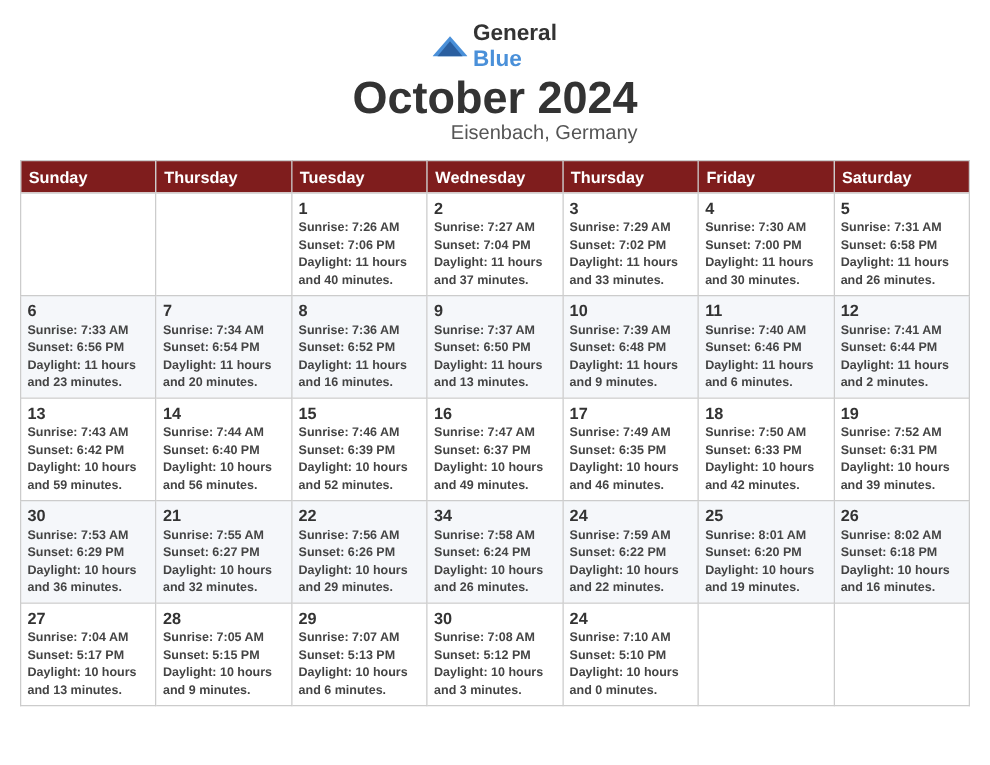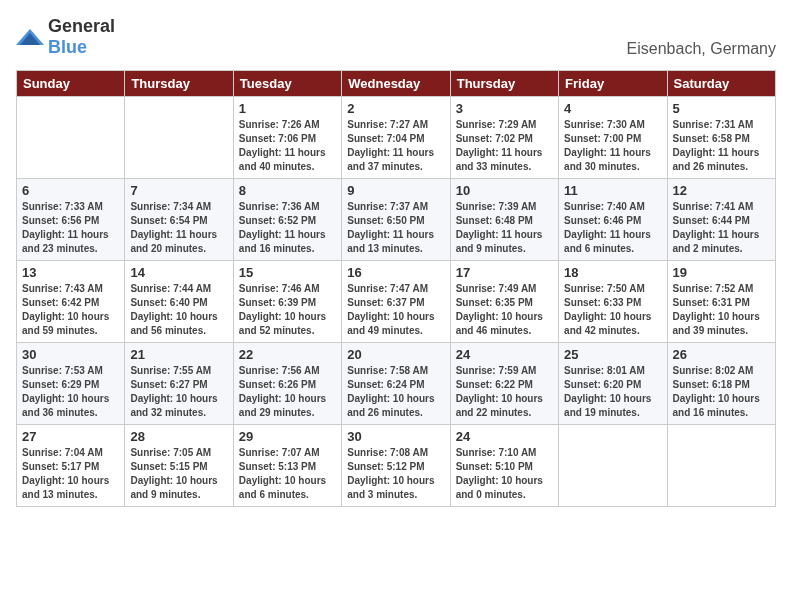--- a/index.html
+++ b/index.html
@@ -6,22 +6,23 @@
     body {
       font-family: Arial, sans-serif;
       background: #fff;
       width: 792px;
       min-height: 612px;
       padding: 16px;
     }
     .header {
       display: flex;
       justify-content: space-between;
-      align-items: flex-end;
+      align-items: center;
       margin-bottom: 12px;
+      flex-direction: column;
     }
     .logo {
       display: flex;
       align-items: center;
       gap: 4px;
     }
     .logo-text-general {
       font-size: 18px;
       font-weight: bold;
       color: #333;
@@ -99,20 +100,21 @@
         <polygon points="14,2 28,18 0,18" fill="#4a90d9"></polygon>
         <polygon points="14,6 24,18 4,18" fill="#2a5fa0"></polygon>
       </svg>
     </div>
     <div>
       <span class="logo-text-general">General</span><br>
       <span class="logo-text-blue">Blue</span>
     </div>
   </div>
   <div class="title-area">
+    <div class="month-title">October 2024</div>
     <div class="location">Eisenbach, Germany</div>
   </div>
 </div>
 
 <table class="calendar">
   <thead>
     <tr>
     <th>Sunday</th>
         <th>Thursday</th>
         <th>Tuesday</th>
@@ -214,21 +216,21 @@
         </td>
         <td>
           <span class="day-number">21</span>
           <div class="day-detail">Sunrise: 7:55 AM<br>Sunset: 6:27 PM<br>Daylight: 10 hours and 32 minutes.</div>
         </td>
         <td>
           <span class="day-number">22</span>
           <div class="day-detail">Sunrise: 7:56 AM<br>Sunset: 6:26 PM<br>Daylight: 10 hours and 29 minutes.</div>
         </td>
         <td>
-          <span class="day-number">20</span>
+          <span class="day-number">34</span>
           <div class="day-detail">Sunrise: 7:58 AM<br>Sunset: 6:24 PM<br>Daylight: 10 hours and 26 minutes.</div>
         </td>
         <td>
           <span class="day-number">24</span>
           <div class="day-detail">Sunrise: 7:59 AM<br>Sunset: 6:22 PM<br>Daylight: 10 hours and 22 minutes.</div>
         </td>
         <td>
           <span class="day-number">25</span>
           <div class="day-detail">Sunrise: 8:01 AM<br>Sunset: 6:20 PM<br>Daylight: 10 hours and 19 minutes.</div>
         </td>

